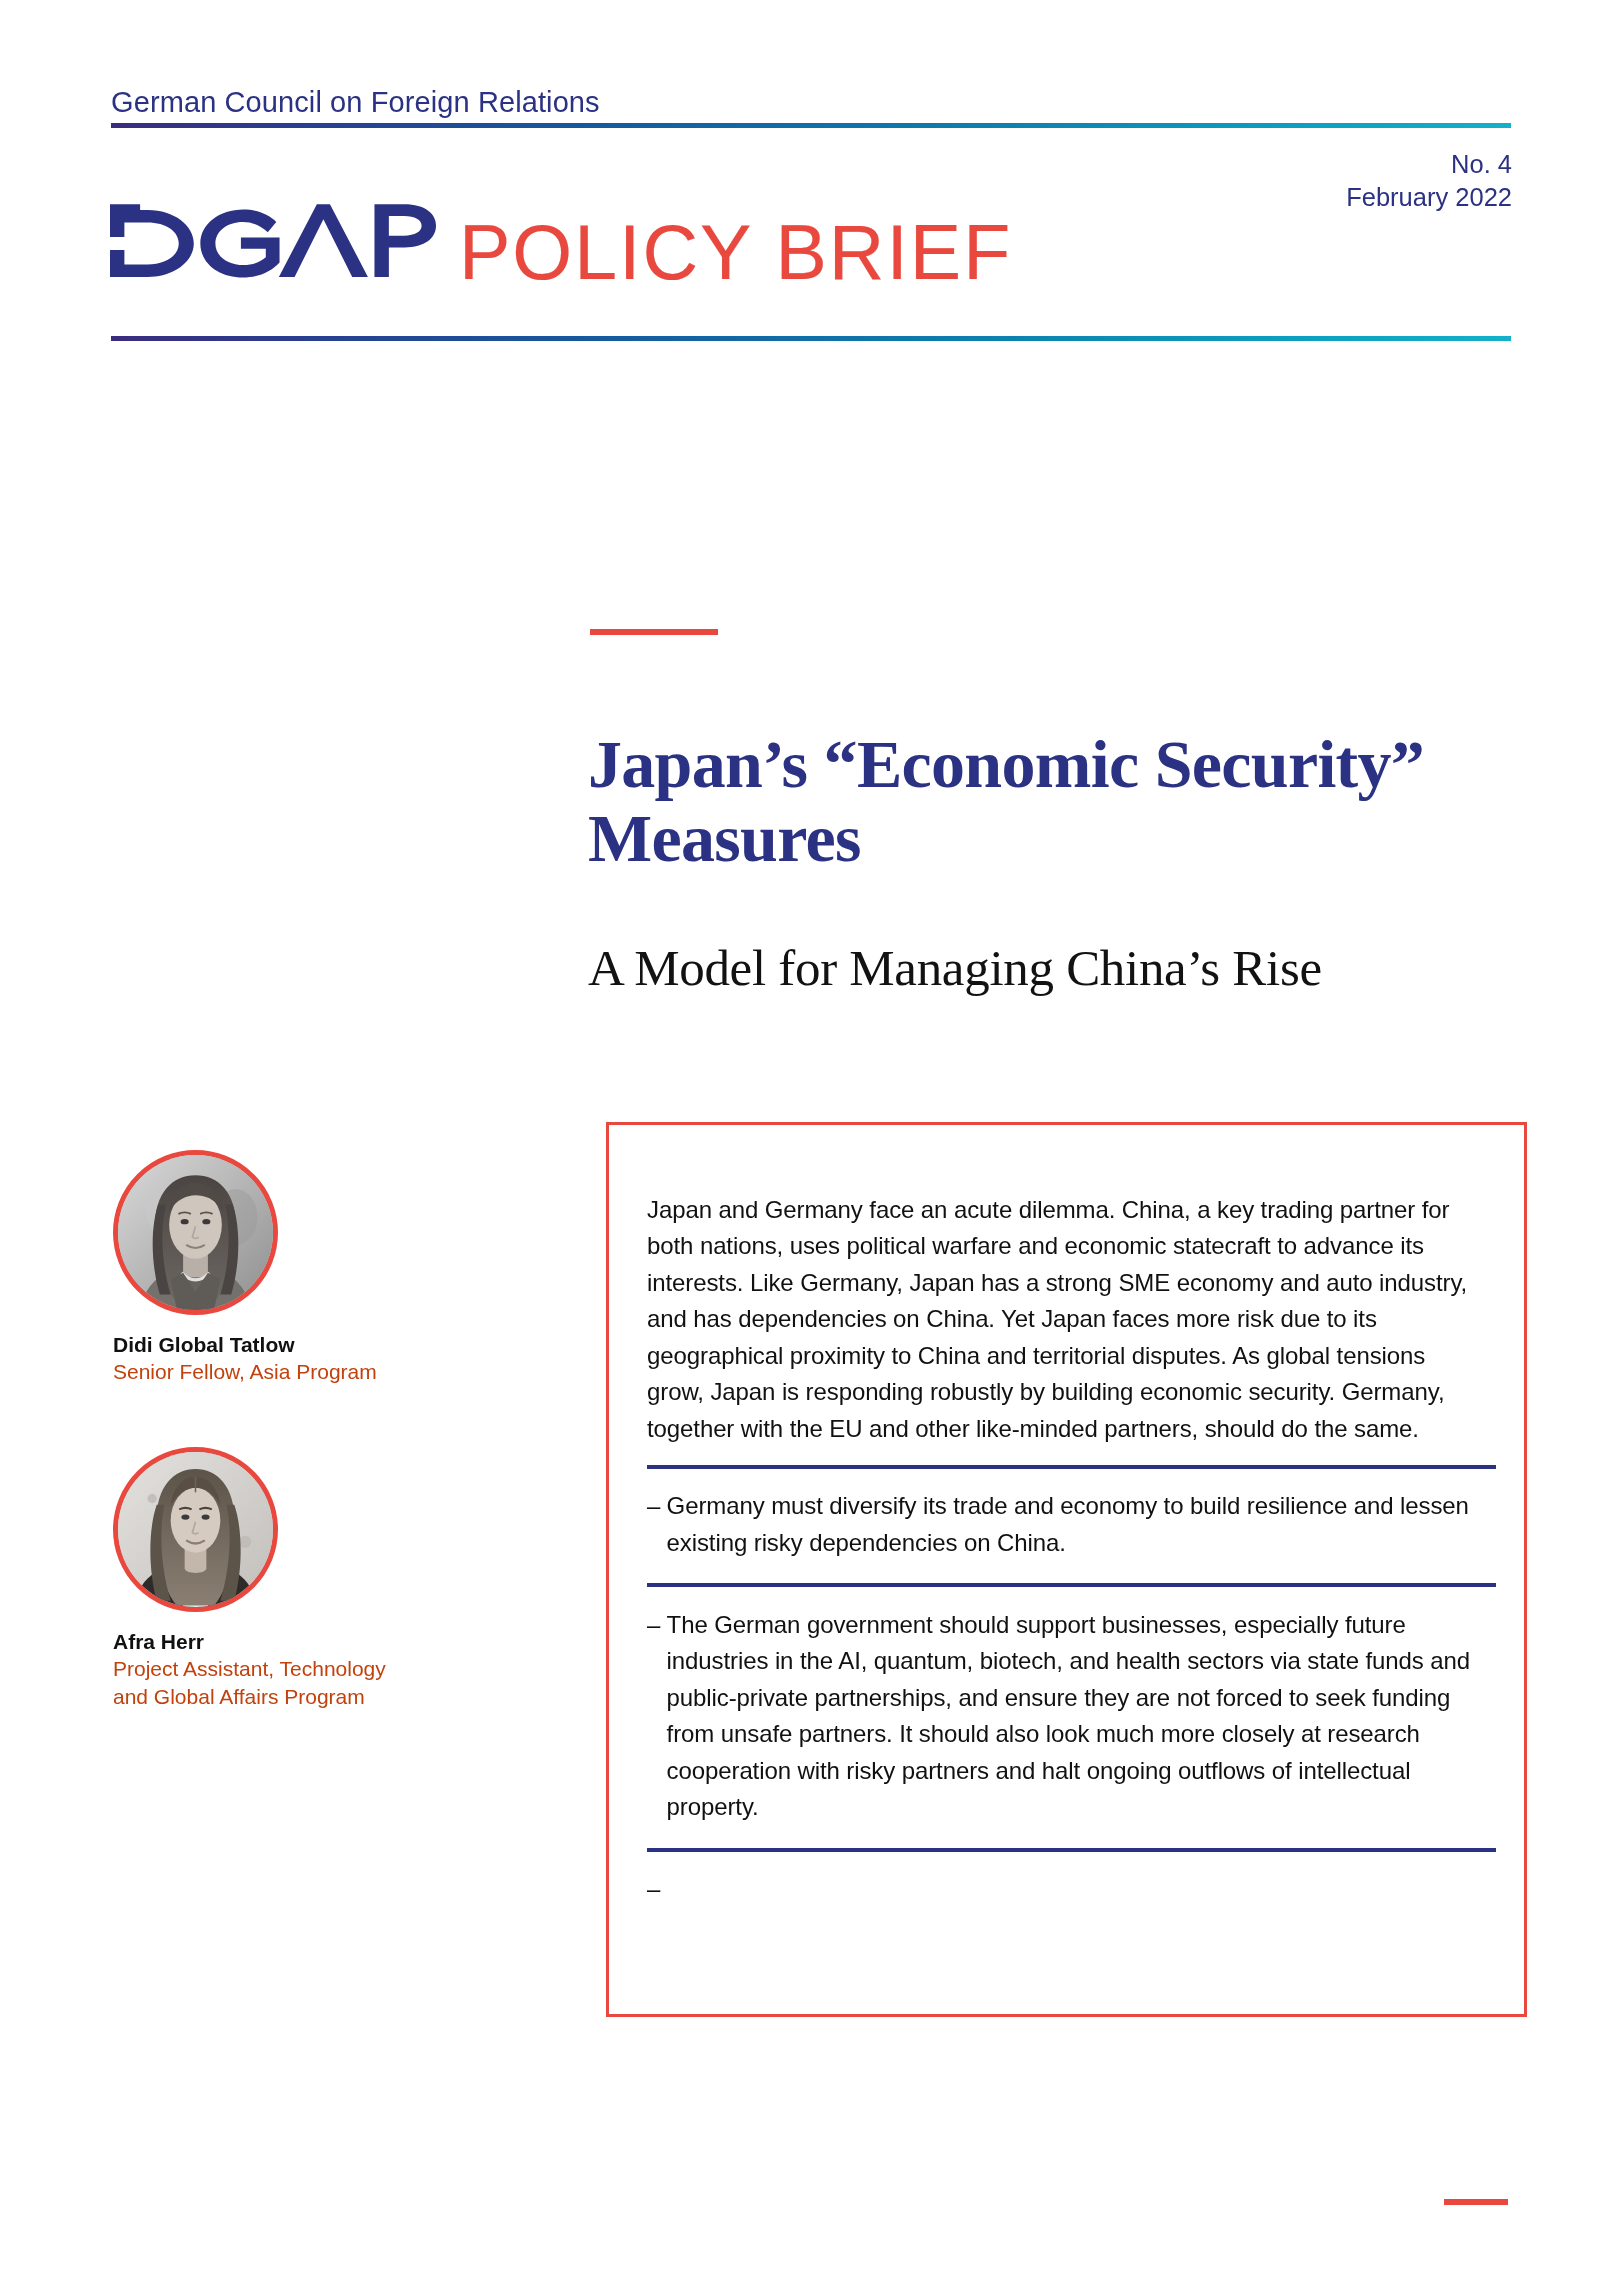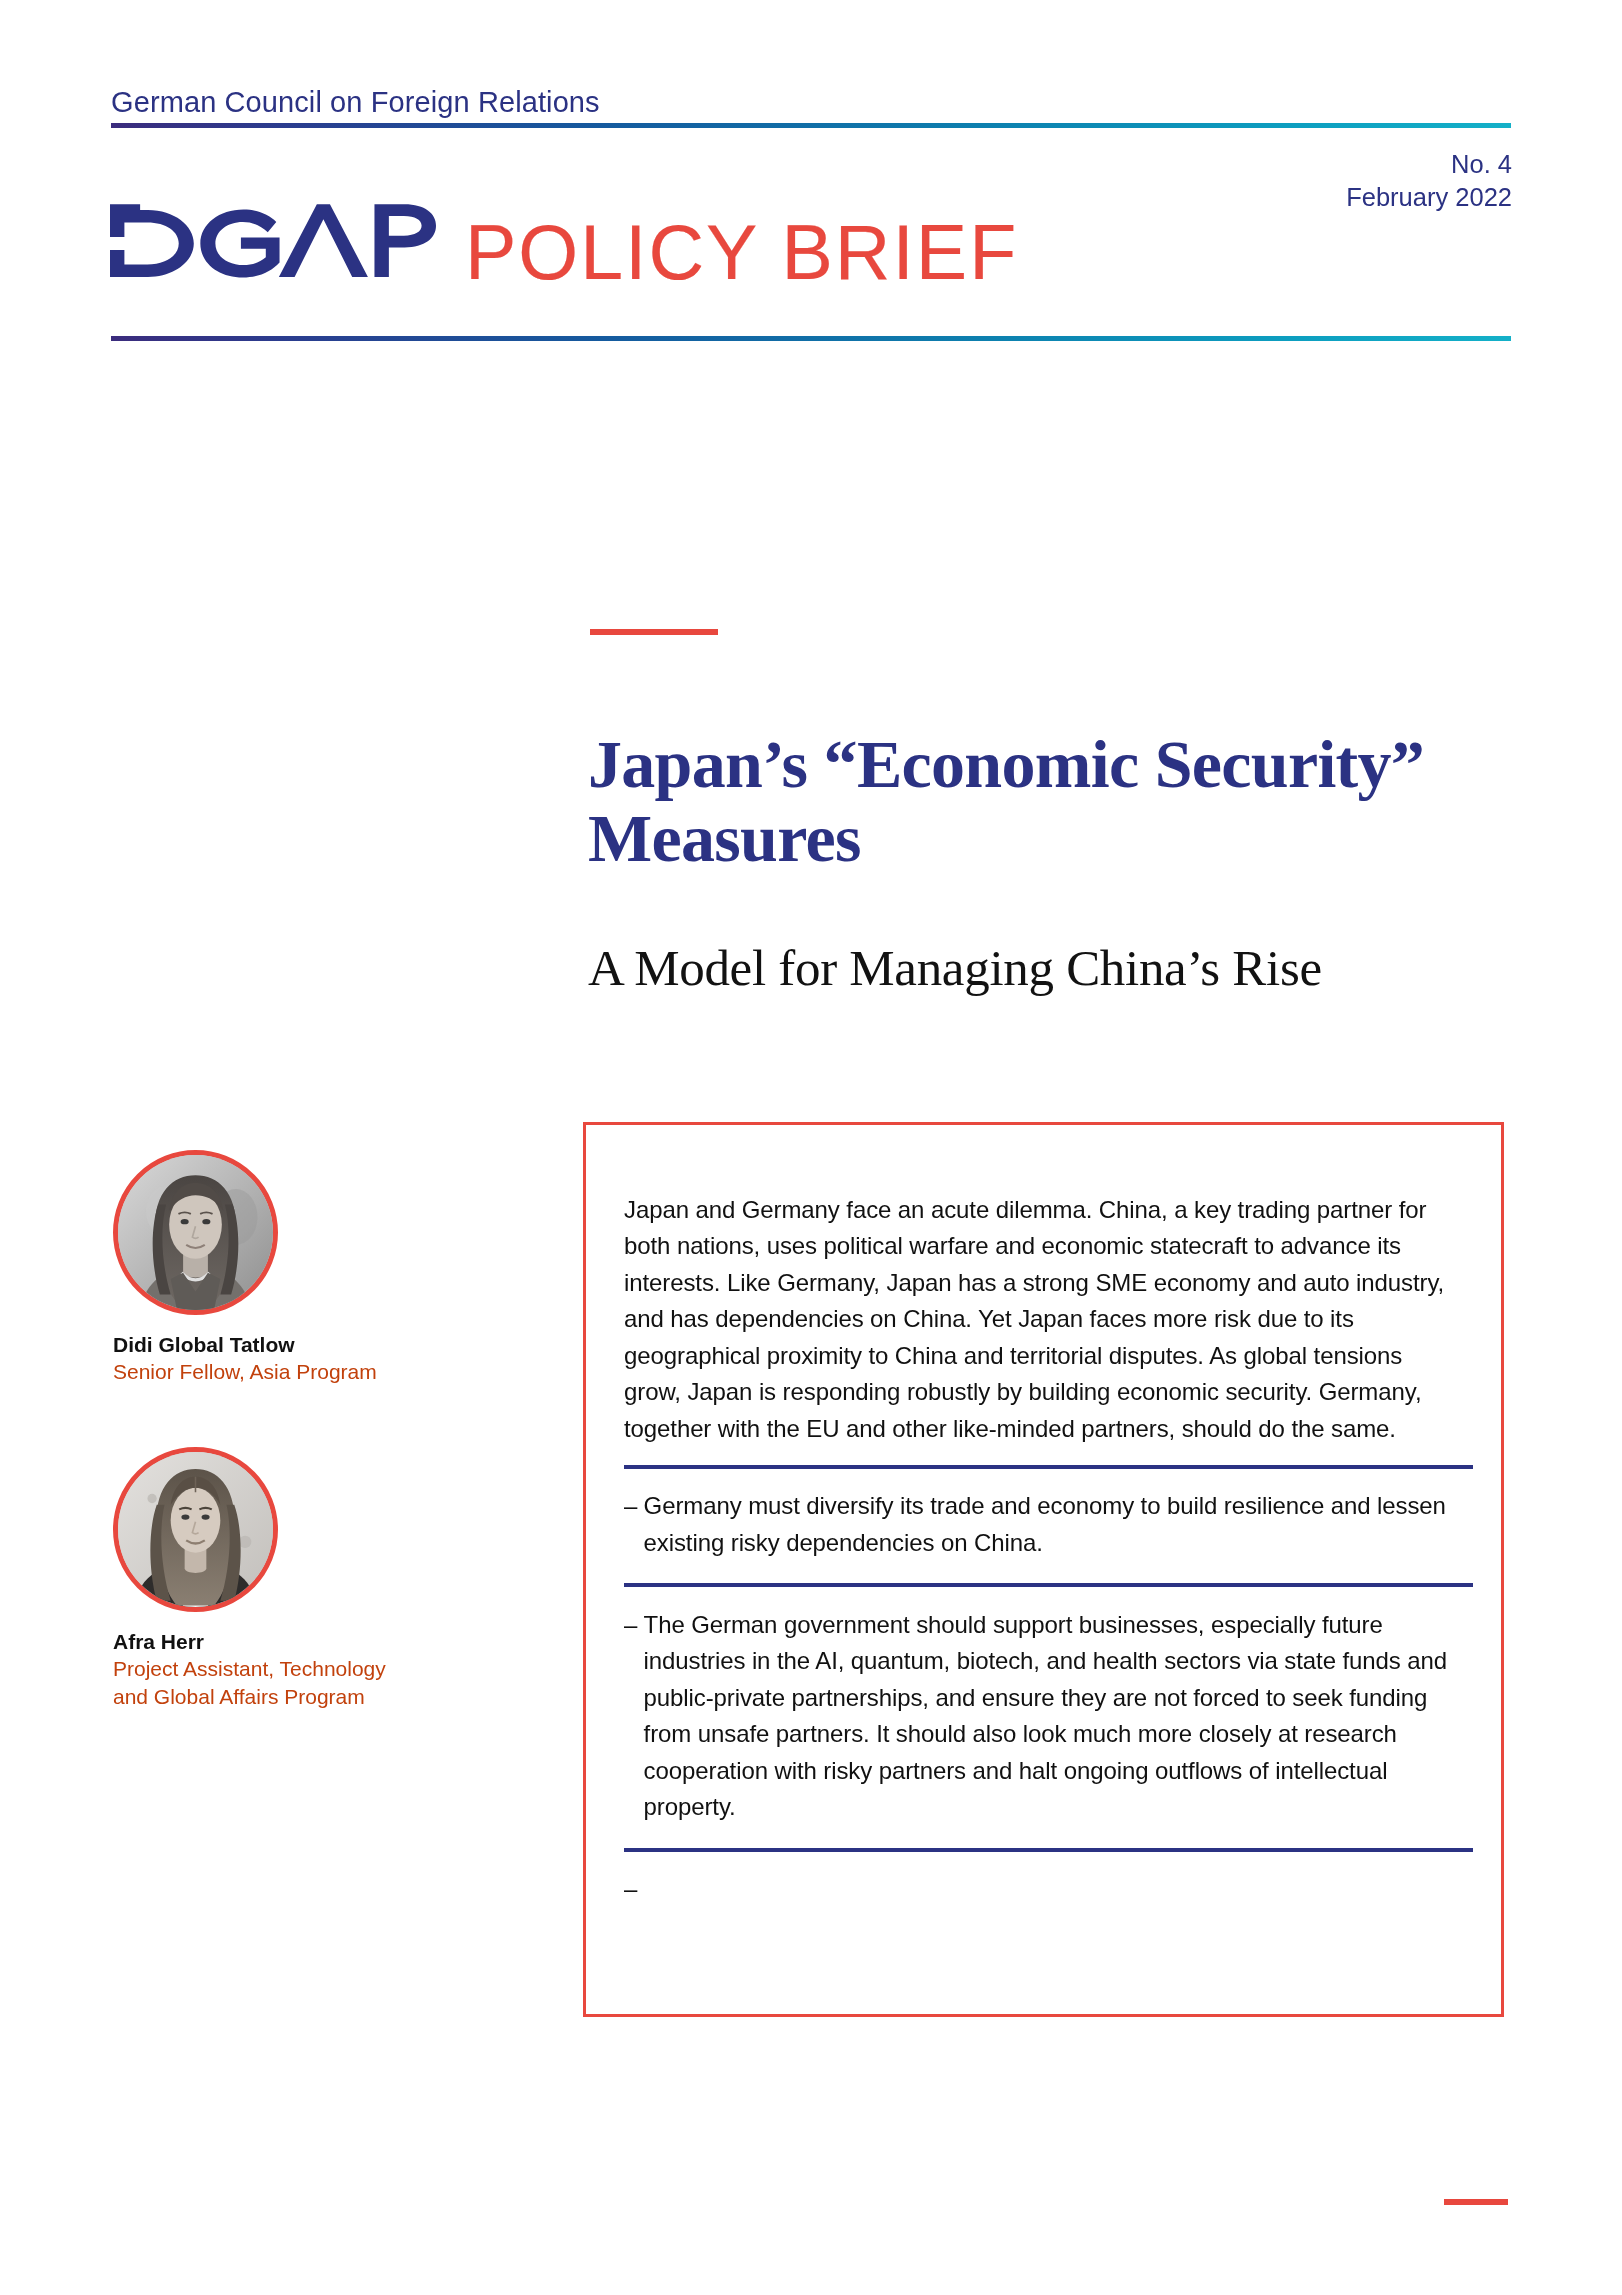--- a/index.html
+++ b/index.html
@@ -56,21 +56,21 @@
   }
   .issue-block div { white-space: nowrap; }
 
   
   .masthead {
     position: absolute;
     left: 110px;
     top: 204px;
     display: flex;
     align-items: baseline;
-    gap: 29px;
+    gap: 23px;
   }
   .logo-svg { display: block; }
   .policy-brief {
     font-family: "Liberation Sans", sans-serif;
     font-size: 77px;
     font-weight: 300;
     letter-spacing: 2px;
     color: #e8483e;
     line-height: 1;
     position: relative;
@@ -148,21 +148,21 @@
     font-weight: 400;
     font-size: 21px;
     color: #c2410c;
     line-height: 1.32;
     white-space: pre-line;
   }
 
   
   .summary-box {
     position: absolute;
-    left: 583px;
+    left: 606px;
     top: 1122px;
     width: 921px;
     height: 895px;
     box-sizing: border-box;
     border: 3.3px solid #e8483e;
     background: #ffffff;
   }
 
   .abstract {
     position: absolute;

